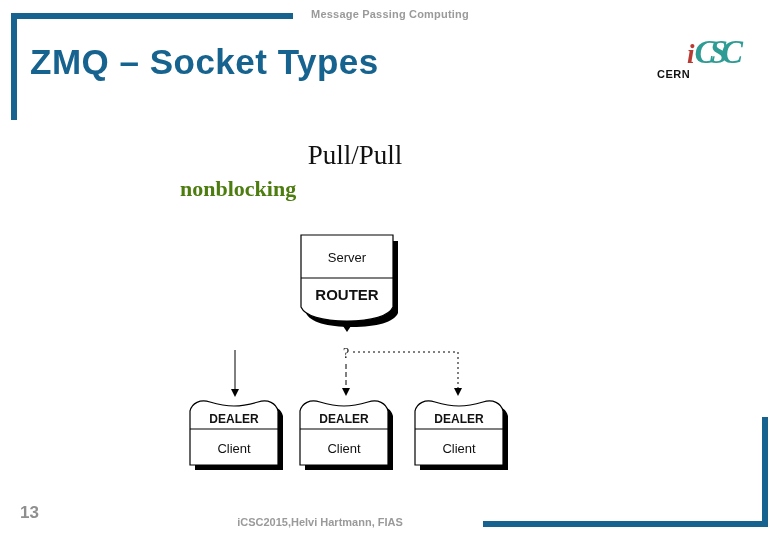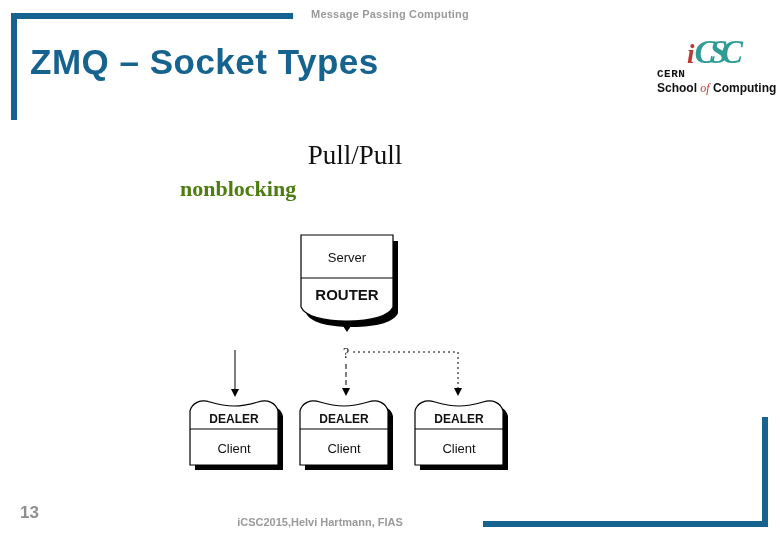--- a/index.html
+++ b/index.html
@@ -21,21 +21,21 @@
   .slide-title{
     position:absolute;left:30px;top:42px;
     font-size:35px;color:#16638f;letter-spacing:0.5px;white-space:nowrap;
   }
 
   
   .logo{position:absolute;left:645px;top:2px;width:132px;height:62px;margin-top:34px;}
   .logo-mark{position:absolute;left:42px;top:0px;font-family:"Liberation Serif",serif;font-style:italic;line-height:1;}
   .logo-i{color:#b93a32;font-size:27px;font-weight:bold;}
   .logo-csc{color:#2e9c94;font-size:33px;font-weight:bold;letter-spacing:-7px;}
-  .logo-cern{position:absolute;left:12px;top:32px;font-size:11px;font-weight:bold;color:#111;letter-spacing:0.5px;font-family:Liberation Mono, monospace;}
+  .logo-cern{position:absolute;left:12px;top:32px;font-size:11px;font-weight:bold;color:#111;letter-spacing:0.5px;}
   .logo-school{position:absolute;left:12px;top:45px;font-size:12px;font-weight:bold;color:#111;white-space:nowrap;}
   .logo-of{font-family:"Liberation Serif",serif;font-style:italic;font-weight:normal;color:#b93a32;}
 
   .diagram-heading{
     position:absolute;left:180px;top:140px;width:350px;text-align:center;
     font-family:"Liberation Serif",serif;font-size:27px;color:#111;
   }
   .diagram-subheading{
     position:absolute;left:180px;top:176px;width:350px;
     font-family:"Liberation Serif",serif;font-size:22px;font-weight:bold;color:#4d7c0f;
@@ -67,21 +67,20 @@
 <div class="accent-bottom"></div>
 <div class="accent-right"></div>
 
 <div class="header-text">Message Passing Computing</div>
 
 <h1 class="slide-title" style="margin:0;font-weight:bold;">ZMQ – Socket Types</h1>
 
 <div class="logo">
   <div class="logo-mark"><span class="logo-i">i</span><span class="logo-csc">CSC</span></div>
   <div class="logo-cern">CERN</div>
-  <div class="logo-school"><span>School</span> <span class="logo-of">of</span> <span>Computing</span></div>
 </div>
 
 <div class="diagram-heading">Pull/Pull</div>
 <div class="diagram-subheading">nonblocking</div>
 
 <svg class="diagram-svg" width="335" height="250" viewBox="0 0 335 250">
 
   <g>
     <path class="node-shadow" transform="translate(5,6)" d="M 121,5 L 213,5 L 213,77 C 209,86 192,91 167,91 C 142,91 125,86 121,77 Z"></path>
     <path class="node-outline" d="M 121,5 L 213,5 L 213,77 C 209,86 192,91 167,91 C 142,91 125,86 121,77 Z"></path>

